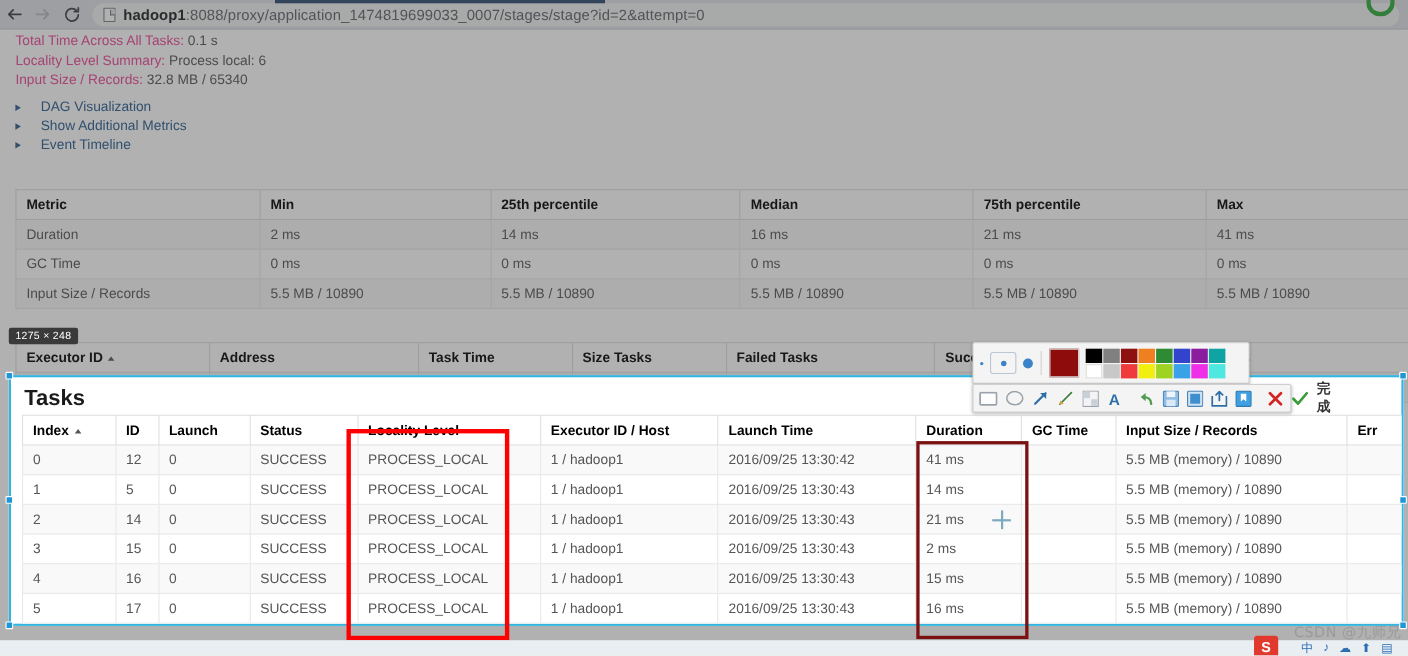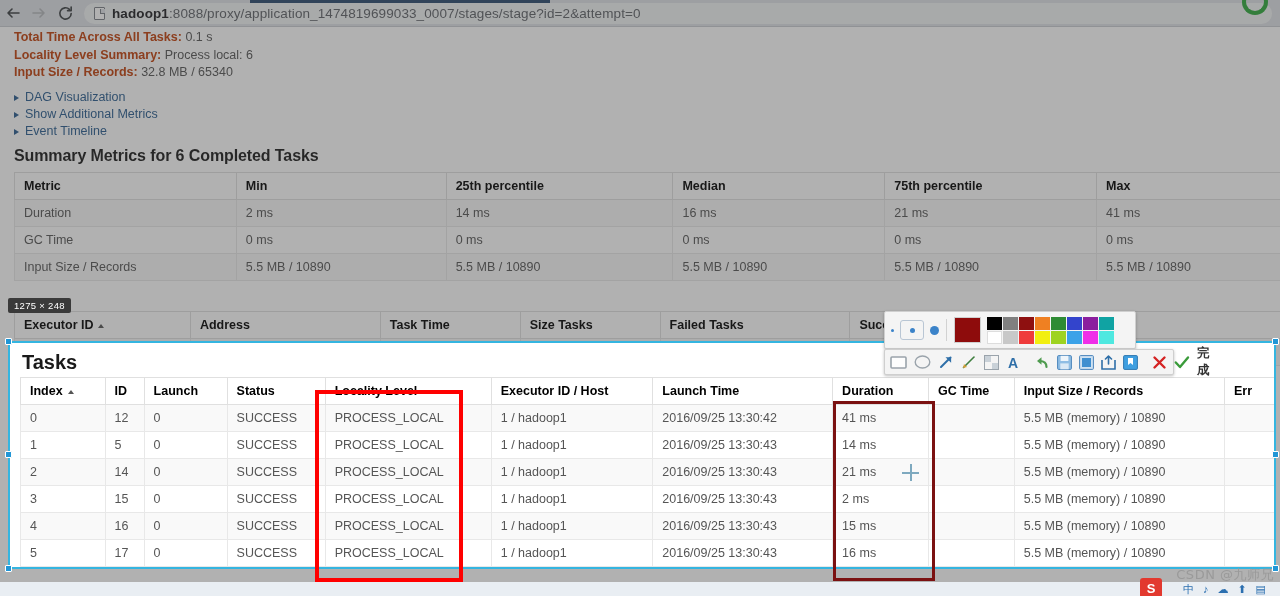--- a/index.html
+++ b/index.html
@@ -74,30 +74,30 @@
   
   .page {
     position: absolute; left: 0; top: 27px; width: 1280px; height: 569px;
     background: #ffffff;
   }
 
   .stage-info {
     position: absolute; left: 14px; top: 2px;
     font-size: 12.5px; color: #3a3a3a; line-height: 17.5px;
   }
-  .stage-info .lbl { font-weight: bold; color: #c2410c; }
+  .stage-info .lbl { font-weight: normal; color: #ec4899; }
   .stage-info .val { color: #555; }
 
   .toggle-links {
     position: absolute; left: 14px; top: 62px;
     line-height: 17px;
   }
   .toggle-link {
     font-size: 12.5px; color: #2a5d8f;
-    display: flex; align-items: center; gap: 6px;
+    display: flex; align-items: center; gap: 18px;
     height: 17px;
     cursor: pointer;
   }
   .caret {
     width: 0; height: 0;
     border-left: 5px solid #2a5d8f;
     border-top: 3.5px solid transparent;
     border-bottom: 3.5px solid transparent;
     flex: 0 0 auto;
   }
@@ -366,21 +366,20 @@
       <div class="toggle-link">
         <span class="caret"></span>
         <span>Show Additional Metrics</span>
       </div>
       <div class="toggle-link">
         <span class="caret"></span>
         <span>Event Timeline</span>
       </div>
     </div>
 
-    <h4 class="section-title" id="summary-title">Summary Metrics for 6 Completed Tasks</h4>
 
     <table class="spark" id="summary-table">
       <colgroup>
           <col class="c0">
           <col class="c1">
           <col class="c2">
           <col class="c3">
           <col class="c4">
           <col class="c5">
         </colgroup>

